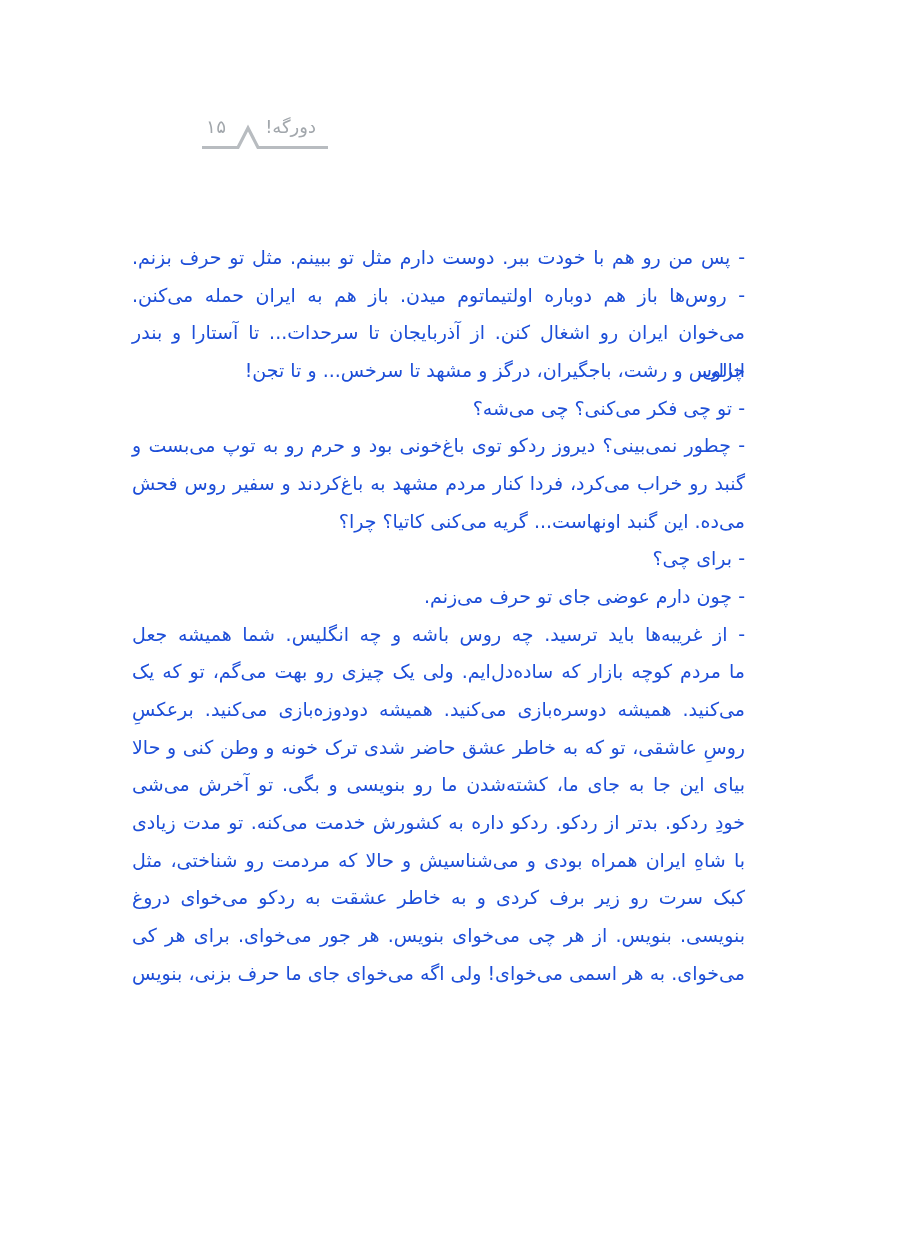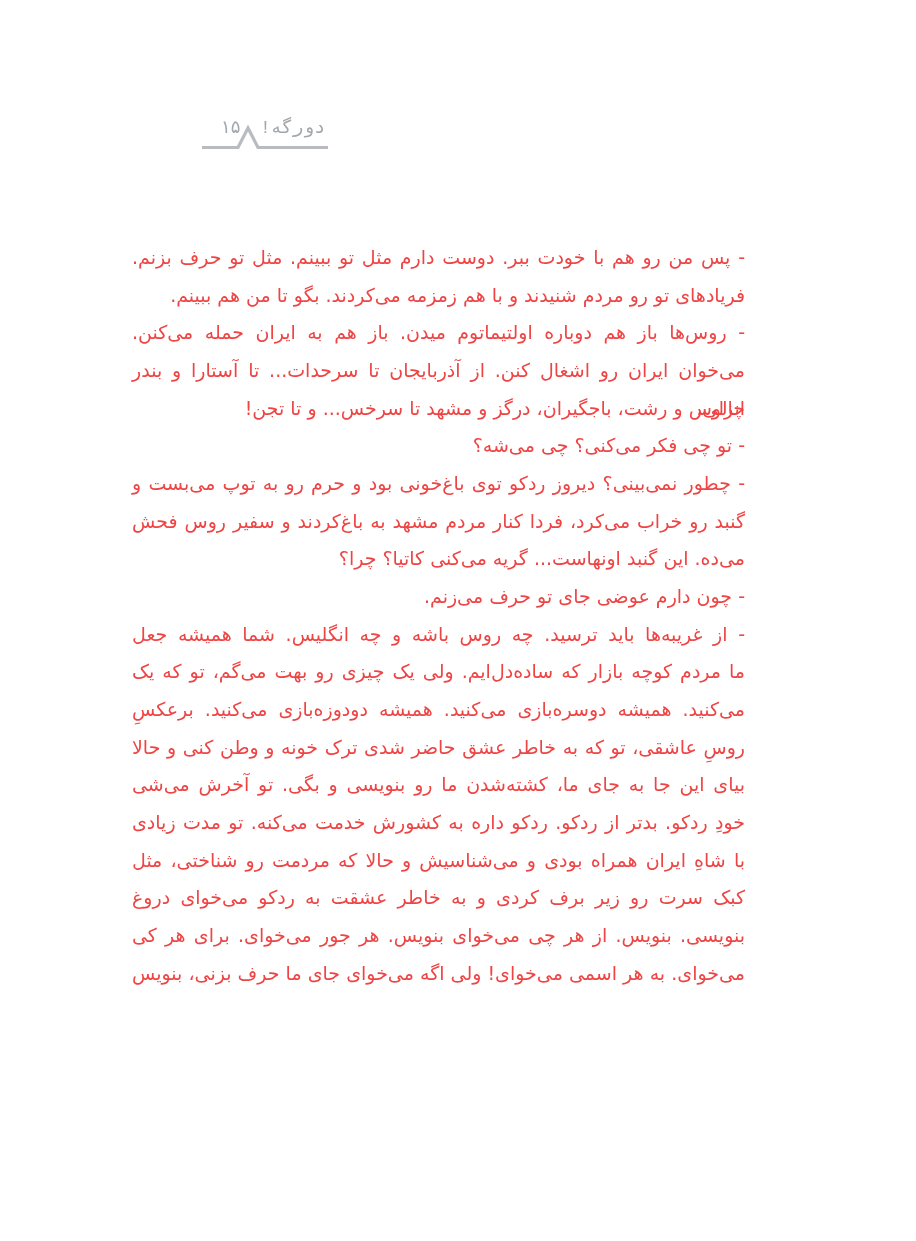--- a/index.html
+++ b/index.html
@@ -19,44 +19,44 @@
     left: 202px;
     top: 116px;
     width: 126px;
     height: 36px;
     color: #a2a7ac;
     font-size: 18px;
     direction: rtl;
   }
   .book-title {
     position: absolute;
-    right: 3px;
+    right: 12px;
     top: 0;
     letter-spacing: 0;
-    font-family: Liberation Mono, monospace;
   }
   .page-number {
     position: absolute;
-    left: 19px;
+    left: 3px;
     top: 0;
+    font-family: Liberation Mono, monospace;
   }
   .header-divider {
     position: absolute;
     left: 0;
     top: 6px;
   }
 
   
   .text-block {
     position: absolute;
     left: 132px;
     top: 239px;
     width: 613px;
     direction: rtl;
-    color: #ef4444;
+    color: #1d4ed8;
     font-size: 19px;
   }
   .line {
     height: 37.68px;
     line-height: 37.68px;
     text-align: right;
   }
   .line[data-justified="true"] {
     text-align: justify;
     text-align-last: justify;
@@ -71,28 +71,28 @@
   <div class="page-header">
     <span class="book-title">دورگه!</span>
     <svg class="header-divider" width="126" height="28" viewBox="0 0 126 28" aria-hidden="true">
       <path d="M0 25.5 H36 L46 6 L56 25.5 H126" fill="none" stroke="#b8bcc0" stroke-width="3.2" stroke-linejoin="miter"></path>
     </svg>
     <span class="page-number">۱۵</span>
   </div>
 
   <div class="text-block">
     <div class="line" data-justified="true">- پس من رو هم با خودت ببر. دوست دارم مثل تو ببینم. مثل تو حرف بزنم.</div>
-    <div class="line" data-justified="false">فریادهای تو رو مردم شنیدند و با هم زمزمه می‌کردند. بگو تا من هم ببینم.</div>
     <div class="line" data-justified="true">- روس‌ها باز هم دوباره اولتیماتوم میدن. باز هم به ایران حمله می‌کنن.</div>
     <div class="line" data-justified="true">می‌خوان ایران رو اشغال کنن. از آذربایجان تا سرحدات... تا آستارا و بندر انزلی،</div>
     <div class="line" data-justified="false">چالوس و رشت، باجگیران، درگز و مشهد تا سرخس... و تا تجن!</div>
     <div class="line" data-justified="false">- تو چی فکر می‌کنی؟ چی می‌شه؟</div>
     <div class="line" data-justified="true">- چطور نمی‌بینی؟ دیروز ردکو توی باغ‌خونی بود و حرم رو به توپ می‌بست و</div>
     <div class="line" data-justified="true">گنبد رو خراب می‌کرد، فردا کنار مردم مشهد به باغ‌کردند و سفیر روس فحش</div>
     <div class="line" data-justified="false">می‌ده. این گنبد اونهاست... گریه می‌کنی کاتیا؟ چرا؟</div>
+    <div class="line" data-justified="false">- برای چی؟</div>
     <div class="line" data-justified="false">- چون دارم عوضی جای تو حرف می‌زنم.</div>
     <div class="line" data-justified="true">- از غریبه‌ها باید ترسید. چه روس باشه و چه انگلیس. شما همیشه جعل</div>
     <div class="line" data-justified="true">ما مردم کوچه بازار که ساده‌دل‌ایم. ولی یک چیزی رو بهت می‌گم، تو که یک</div>
     <div class="line" data-justified="true">می‌کنید. همیشه دوسره‌بازی می‌کنید. همیشه دودوزه‌بازی می‌کنید. برعکسِ</div>
     <div class="line" data-justified="true">روسِ عاشقی، تو که به خاطر عشق حاضر شدی ترک خونه و وطن کنی و حالا</div>
     <div class="line" data-justified="true">بیای این جا به جای ما، کشته‌شدن ما رو بنویسی و بگی. تو آخرش می‌شی</div>
     <div class="line" data-justified="true">خودِ ردکو. بدتر از ردکو. ردکو داره به کشورش خدمت می‌کنه. تو مدت زیادی</div>
     <div class="line" data-justified="true">با شاهِ ایران همراه بودی و می‌شناسیش و حالا که مردمت رو شناختی، مثل</div>
     <div class="line" data-justified="true">کبک سرت رو زیر برف کردی و به خاطر عشقت به ردکو می‌خوای دروغ</div>
     <div class="line" data-justified="true">بنویسی. بنویس. از هر چی می‌خوای بنویس. هر جور می‌خوای. برای هر کی</div>

